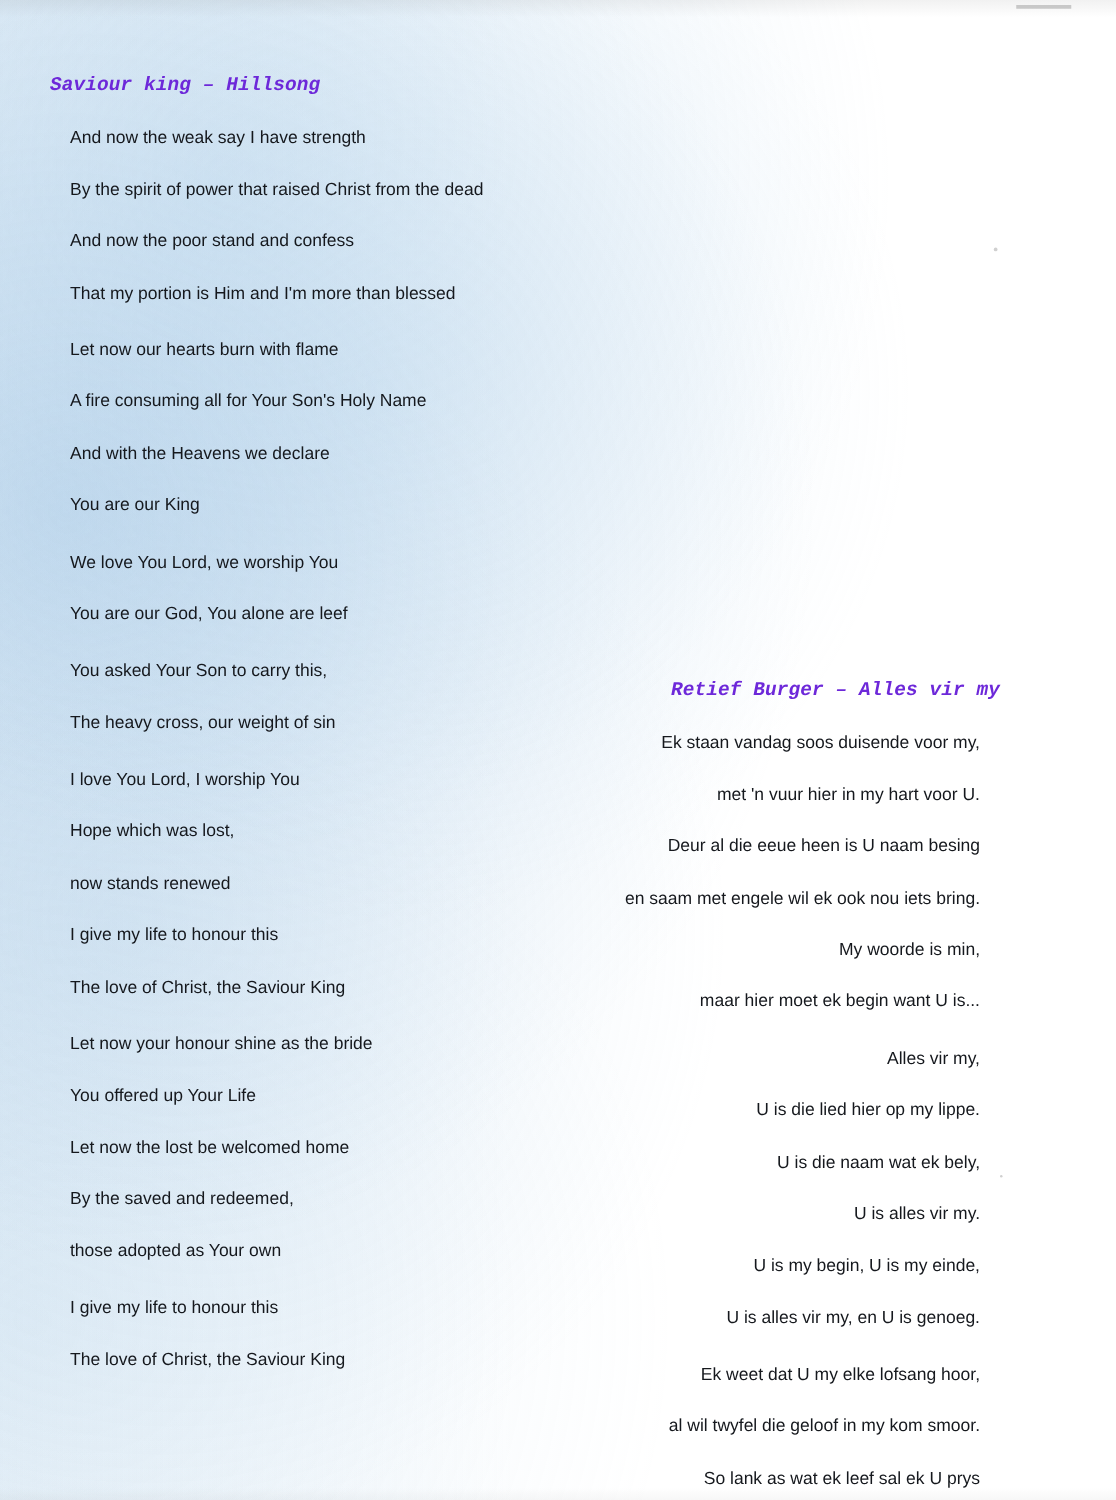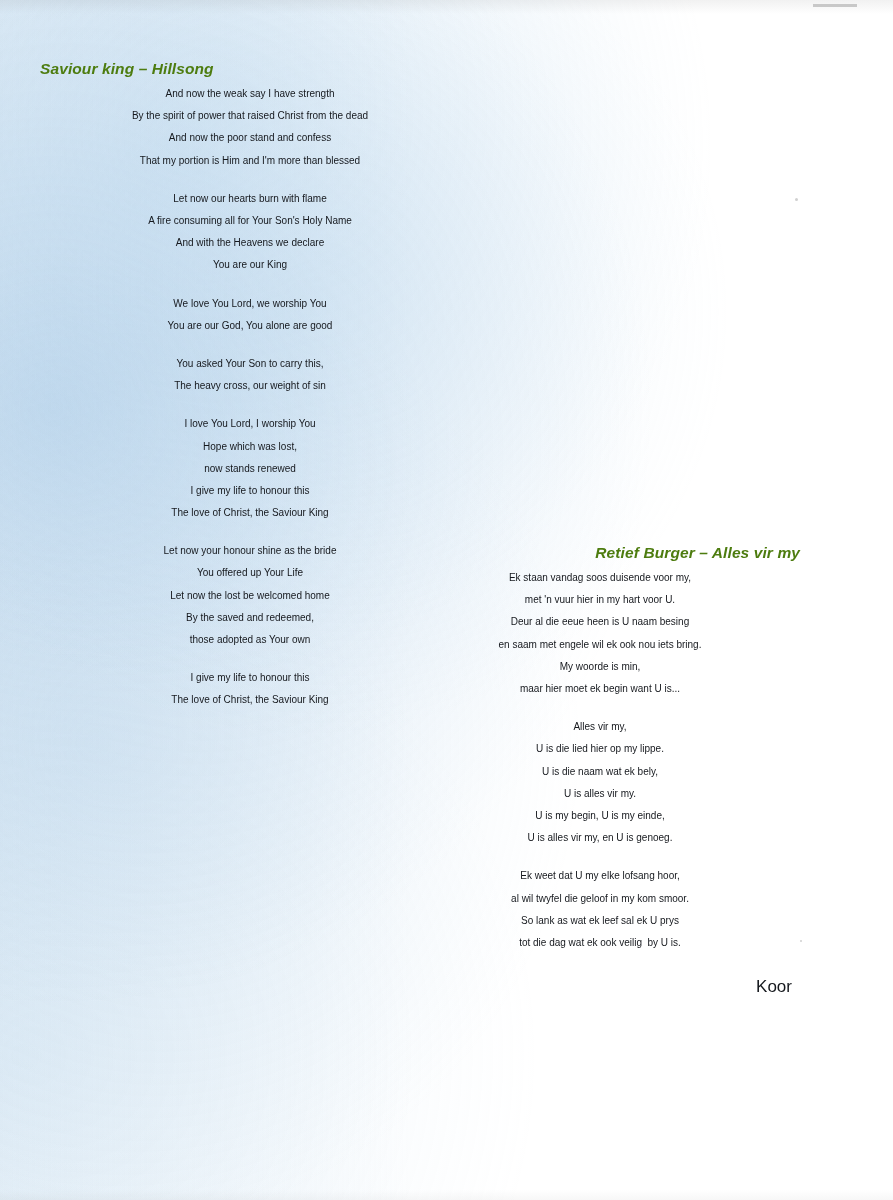--- a/index.html
+++ b/index.html
@@ -78,29 +78,29 @@
     text-align: right;
   }
 
   .song-title {
     font-weight: bold;
     font-style: italic;
     font-size: 15.5px;
     line-height: 1.62;
     letter-spacing: 0.1px;
     margin: 0 0 2px 0;
-    color: #4d7c0f;
+    color: #6d28d9;
+    font-family: Liberation Mono, monospace;
   }
   .line {
-    font-size: 10px;
+    font-size: 14px;
     line-height: 1.82;
-    margin: 4px;
+    margin: 16px;
     color: #15181d;
     white-space: pre-wrap;
-    text-align: center;
   }
   .stanza {
     margin: 0 0 20px 0;
   }
   .stanza:last-child {
     margin-bottom: 0;
   }
   .koor {
     font-size: 17px;
     line-height: 1.82;
@@ -132,21 +132,21 @@
 
     <div class="stanza">
       <p class="line">Let now our hearts burn with flame</p>
       <p class="line">A fire consuming all for Your Son's Holy Name</p>
       <p class="line">And with the Heavens we declare</p>
       <p class="line">You are our King</p>
     </div>
 
     <div class="stanza">
       <p class="line">We love You Lord, we worship You</p>
-      <p class="line">You are our God, You alone are good</p>
+      <p class="line">You are our God, You alone are leef</p>
     </div>
 
     <div class="stanza">
       <p class="line">You asked Your Son to carry this,</p>
       <p class="line">The heavy cross, our weight of sin</p>
     </div>
 
     <div class="stanza">
       <p class="line">I love You Lord, I worship You</p>
       <p class="line">Hope which was lost,</p>

